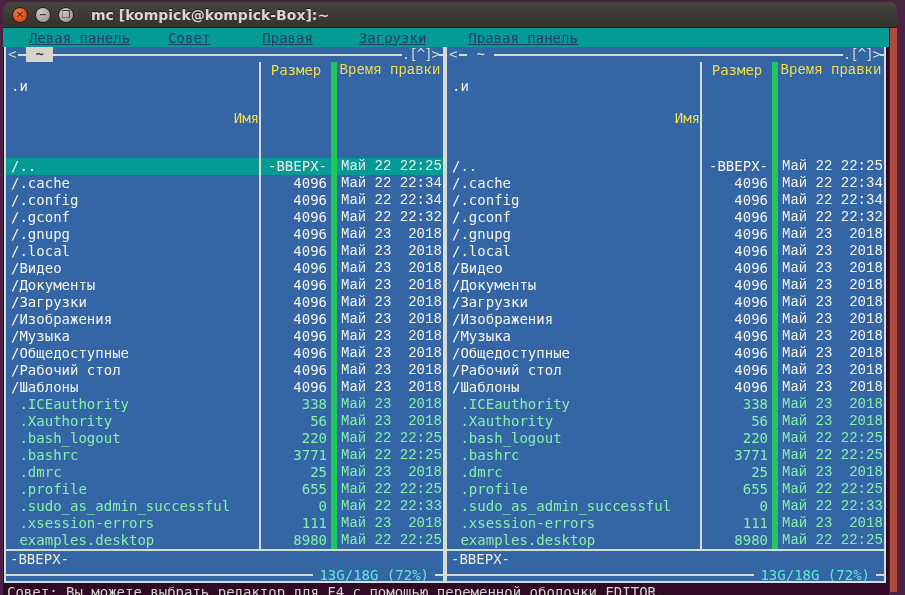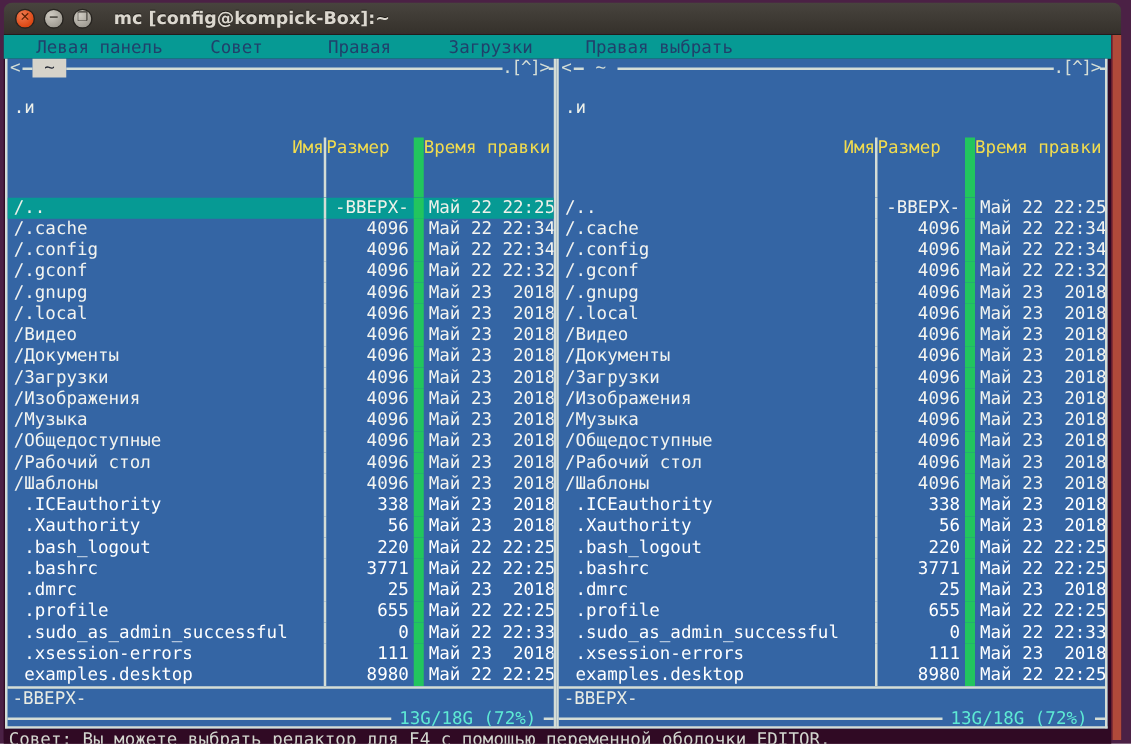--- a/index.html
+++ b/index.html
@@ -23,21 +23,21 @@
   .wtitle { color:#dcd8cf; font:bold 14px "DejaVu Sans",sans-serif; margin-left:10px;
             text-shadow:0 -1px 0 #1d1a16; white-space:nowrap; }
 
   
   .terminal { flex:1; display:flex; background:#300a24; min-height:0; }
   .term-content { flex:1; display:flex; flex-direction:column; min-width:0; }
   .scrollbar { flex:0 0 8px; background:#b04a3a; border-left:1px solid #57152f; }
 
   .menubar { flex:0 0 19px; background:#069a94; color:#21406b; font-size:14px;
              display:flex; align-items:center; white-space:pre; }
-  .menubar .mitem { cursor:default; }
+  .menubar .mitem { cursor:default;text-decoration:underline; }
   .menubar .mitem:nth-child(1){ margin-left:26px; }
   .menubar .mitem:nth-child(2){ margin-left:38px; }
   .menubar .mitem:nth-child(3){ margin-left:52px; }
   .menubar .mitem:nth-child(4){ margin-left:46px; }
   .menubar .mitem:nth-child(5){ margin-left:42px; }
 
   .panels { flex:0 0 490px; display:flex; padding:0 3px 0 1px; }
   .panel { flex:1 1 0; min-width:0; background:#3465a4; border:2px solid #d4ddd6; border-top:none;
            display:flex; flex-direction:column; font-size:14px; }
 
@@ -49,25 +49,25 @@
   .tab.active { background:#d6d3ca; color:#232833; }
   .tab.inactive { color:#d4ddd6; }
   .marker { line-height:13px; letter-spacing:-1px; }
 
   .phead { flex:0 0 17px; display:flex; color:#f2dc4e; }
   .phead .c-name { position:relative; }
   .phead .sortind { position:absolute; left:5px; color:#eef1ea; }
   .phead .cname-label { display:block; text-align:right; }
   .c-name { flex:1 1 0; min-width:0; padding-left:5px; white-space:pre; overflow:hidden; }
   .c-size { flex:0 0 72px; border-left:2px solid #d4ddd6; text-align:right; padding-right:4px; white-space:pre; overflow:hidden; }
-  .c-time { flex:0 0 112px; border-left:8px solid #22c55e; padding-left:4px; white-space:pre; overflow:hidden; }
-  .phead .c-size, .phead .c-time { text-align:left; padding:0;margin-top:48px; }
+  .c-time { flex:0 0 112px; border-left:6px solid #22c55e; padding-left:4px; white-space:pre; overflow:hidden;font-family:Liberation Mono, monospace; }
+  .phead .c-size, .phead .c-time { text-align:center; padding:0; }
 
   .pbody { flex:1 1 auto; display:flex; flex-direction:column; overflow:hidden; }
-  .frow { flex:0 0 17px; display:flex; color:#ffffff; }
+  .frow { flex:0 0 17px; display:flex; color:#86efac; }
   .frow.dir { color:#f3f4f0; }
   .frow.selected { background:#069a94; color:#eef1ea; }
   .frow.fill { flex:1 1 auto; }
 
   .psep { flex:0 0 2px; border-top:2px solid #d4ddd6; }
   .ministatus { flex:0 0 17px; color:#e9ece4; padding-left:4px; white-space:pre; }
   .panel-bottom { flex:0 0 13px; display:flex; align-items:center; color:#5eead4; }
   .panel-bottom .usage { padding:0 6px; line-height:12px; }
 
   .hintline { flex:0 0 18px; background:#300a24; color:#d3d7cf; font-size:14px;
@@ -76,32 +76,32 @@
 </head>
 <body>
 
 <div class="desktop">
   <div class="window">
 
     <div class="titlebar">
       <span class="wbtn close">✕</span>
       <span class="wbtn min">−</span>
       <span class="wbtn max">❐</span>
-      <span class="wtitle">mc [config@kompick-Box]:~</span>
+      <span class="wtitle">mc [kompick@kompick-Box]:~</span>
     </div>
 
     <div class="terminal">
       <div class="term-content">
 
         <div class="menubar">
           <span class="mitem">Левая панель</span>
           <span class="mitem">Совет</span>
           <span class="mitem">Правая</span>
           <span class="mitem">Загрузки</span>
-          <span class="mitem">Правая выбрать</span>
+          <span class="mitem">Правая панель</span>
         </div>
 
         <div class="panels">
 
           <div class="panel">
             <div class="panel-top">
               <span class="arrow">&lt;</span>
               <span class="hline seg8"></span>
               <span class="tab active">~</span>
               <span class="hline segfill"></span>

